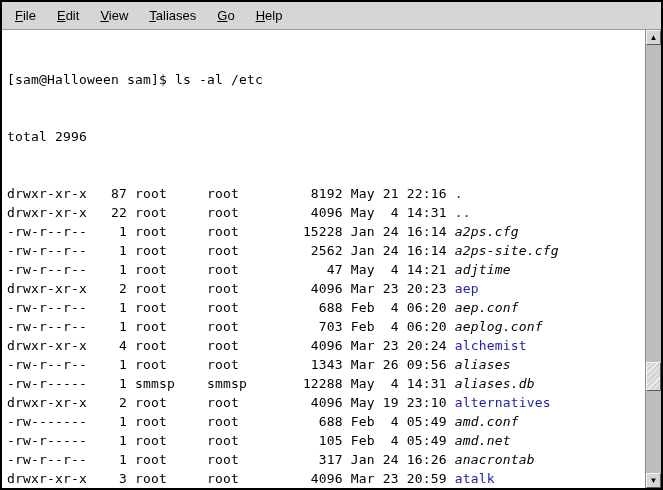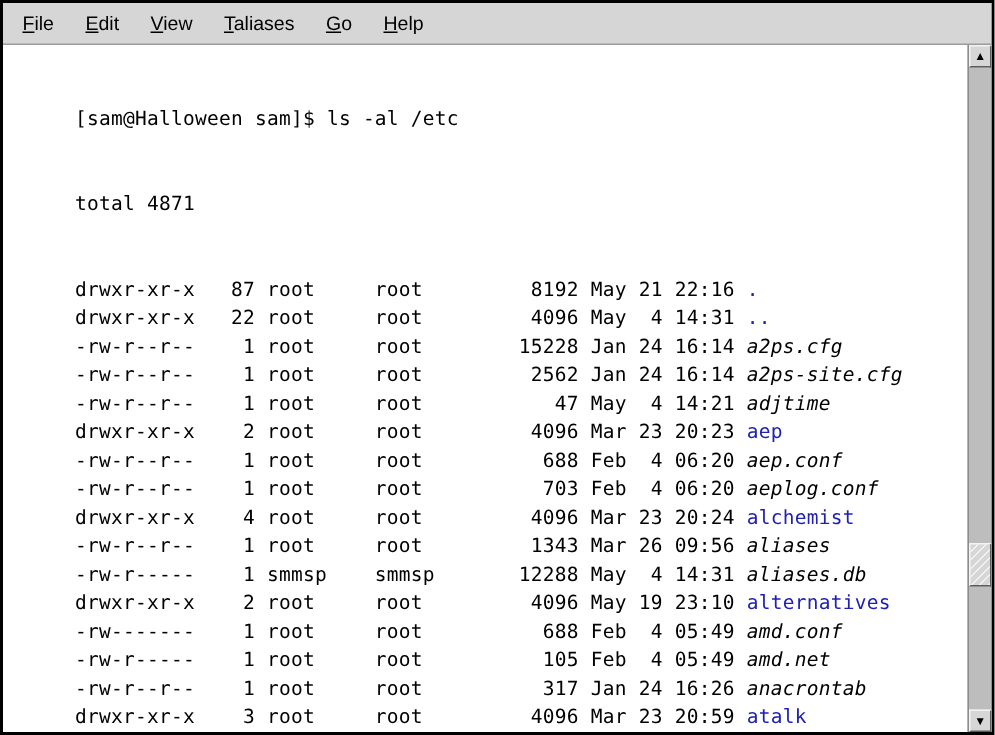--- a/index.html
+++ b/index.html
@@ -39,21 +39,21 @@
     flex:1;min-width:0;
     background:var(--term-bg);
     padding:2px 0 0 5px;
     overflow:hidden;
     font-family:"DejaVu Sans Mono","Liberation Mono",monospace;
     font-size:13px;line-height:19px;
     letter-spacing:0.17px;
     color:var(--text-color);
     white-space:pre;
   }
-  .tline{height:19px;white-space:pre;margin-left:43px;}
+  .tline{height:19px;white-space:pre;}
   .dir{color:var(--dir-color);}
   .file{color:var(--text-color);font-style:italic;}
   .scrollbar{
     flex:0 0 16px;width:16px;
     background:#bdbdbd;
     border-left:1px solid #8c8c8c;
     display:flex;flex-direction:column;
   }
   .sb-btn{
     flex:0 0 15px;height:15px;
@@ -85,21 +85,21 @@
     <div class="menu-item"><span class="mn">V</span><span>iew</span></div>
     <div class="menu-item"><span class="mn">T</span><span>aliases</span></div>
     <div class="menu-item"><span class="mn">G</span><span>o</span></div>
     <div class="menu-item"><span class="mn">H</span><span>elp</span></div>
   </div>
 
   <div class="term-body">
 
     <div class="screen">
       <div class="tline">[sam@Halloween sam]$ ls -al /etc</div>
-      <div class="tline">total 4871</div>
+      <div class="tline">total 2996</div>
       <div id="listing"><div class="tline">drwxr-xr-x   87 root     root         8192 May 21 22:16 <span class="dir">.</span></div><div class="tline">drwxr-xr-x   22 root     root         4096 May  4 14:31 <span class="dir">..</span></div><div class="tline">-rw-r--r--    1 root     root        15228 Jan 24 16:14 <span class="file">a2ps.cfg</span></div><div class="tline">-rw-r--r--    1 root     root         2562 Jan 24 16:14 <span class="file">a2ps-site.cfg</span></div><div class="tline">-rw-r--r--    1 root     root           47 May  4 14:21 <span class="file">adjtime</span></div><div class="tline">drwxr-xr-x    2 root     root         4096 Mar 23 20:23 <span class="dir">aep</span></div><div class="tline">-rw-r--r--    1 root     root          688 Feb  4 06:20 <span class="file">aep.conf</span></div><div class="tline">-rw-r--r--    1 root     root          703 Feb  4 06:20 <span class="file">aeplog.conf</span></div><div class="tline">drwxr-xr-x    4 root     root         4096 Mar 23 20:24 <span class="dir">alchemist</span></div><div class="tline">-rw-r--r--    1 root     root         1343 Mar 26 09:56 <span class="file">aliases</span></div><div class="tline">-rw-r-----    1 smmsp    smmsp       12288 May  4 14:31 <span class="file">aliases.db</span></div><div class="tline">drwxr-xr-x    2 root     root         4096 May 19 23:10 <span class="dir">alternatives</span></div><div class="tline">-rw-------    1 root     root          688 Feb  4 05:49 <span class="file">amd.conf</span></div><div class="tline">-rw-r-----    1 root     root          105 Feb  4 05:49 <span class="file">amd.net</span></div><div class="tline">-rw-r--r--    1 root     root          317 Jan 24 16:26 <span class="file">anacrontab</span></div><div class="tline">drwxr-xr-x    3 root     root         4096 Mar 23 20:59 <span class="dir">atalk</span></div></div>
     </div>
 
     <div class="scrollbar">
       <div class="sb-btn">
           <span>▲</span>
         </div>
       <div class="sb-trough">
         <div class="sb-thumb"></div>
       </div>

